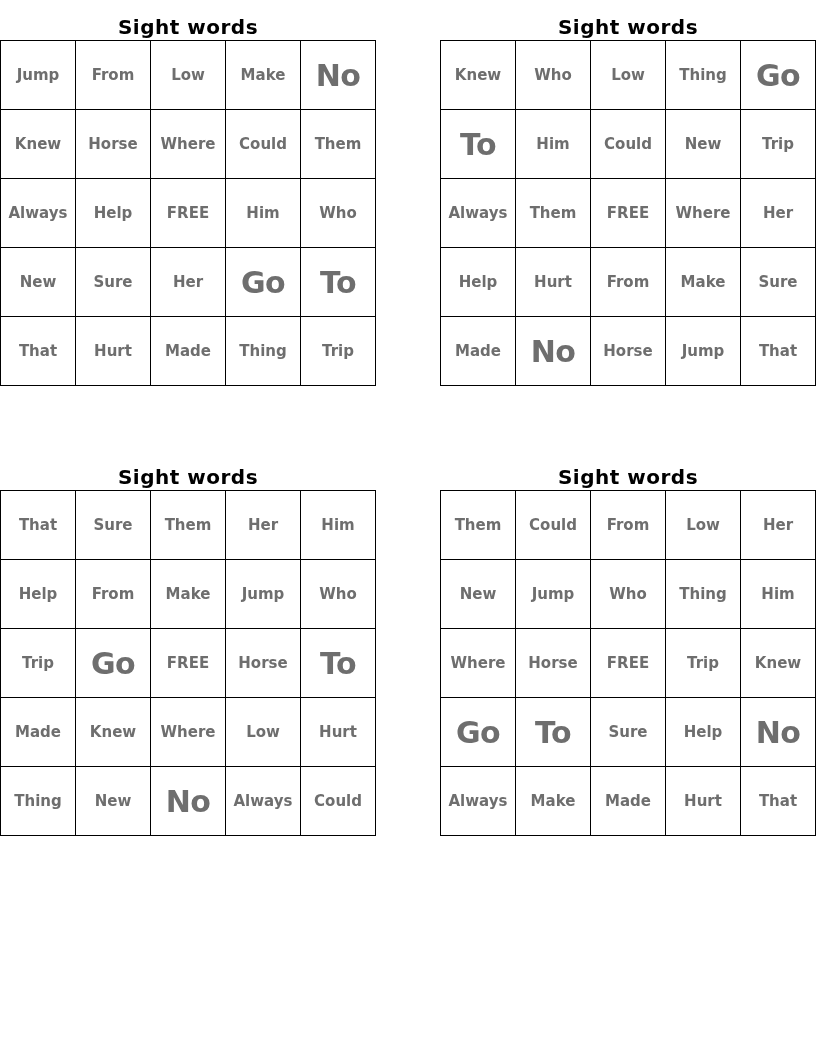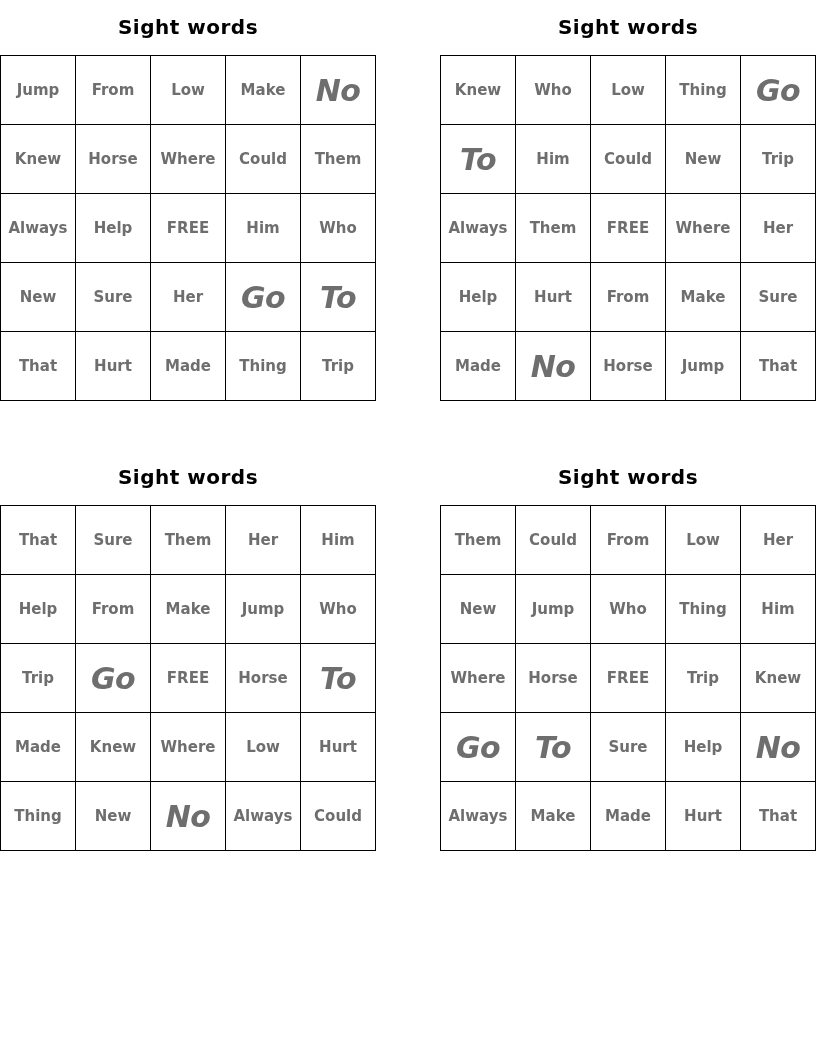--- a/index.html
+++ b/index.html
@@ -34,42 +34,40 @@
     margin:15px 0 0 0;
     height:25px;
     line-height:25px;
     font-size:20px;
     font-weight:bold;
     letter-spacing:0.5px;
     color:var(--title);
     text-align:center;
   }
   table.grid{
-    margin-top:15px;
     border-collapse:collapse;
     table-layout:fixed;
     width:376px;
     border-radius:14px;
   }
   td.cell{
     width:75px;
     height:69px;
     border:1px solid var(--border);
     text-align:center;
     vertical-align:middle;
     font-weight:bold;
     font-size:15px;
     color:var(--word);
     padding:0;
     overflow:hidden;
   }
   td.cell.large{
     font-size:30px;
     letter-spacing:-0.5px;
-    font-style:italic;
   }
   td.cell.free{
     text-decoration-thickness:2px;
     text-underline-offset:2px;
   }
 </style>
 </head>
 <body>
 
 <div class="page">

